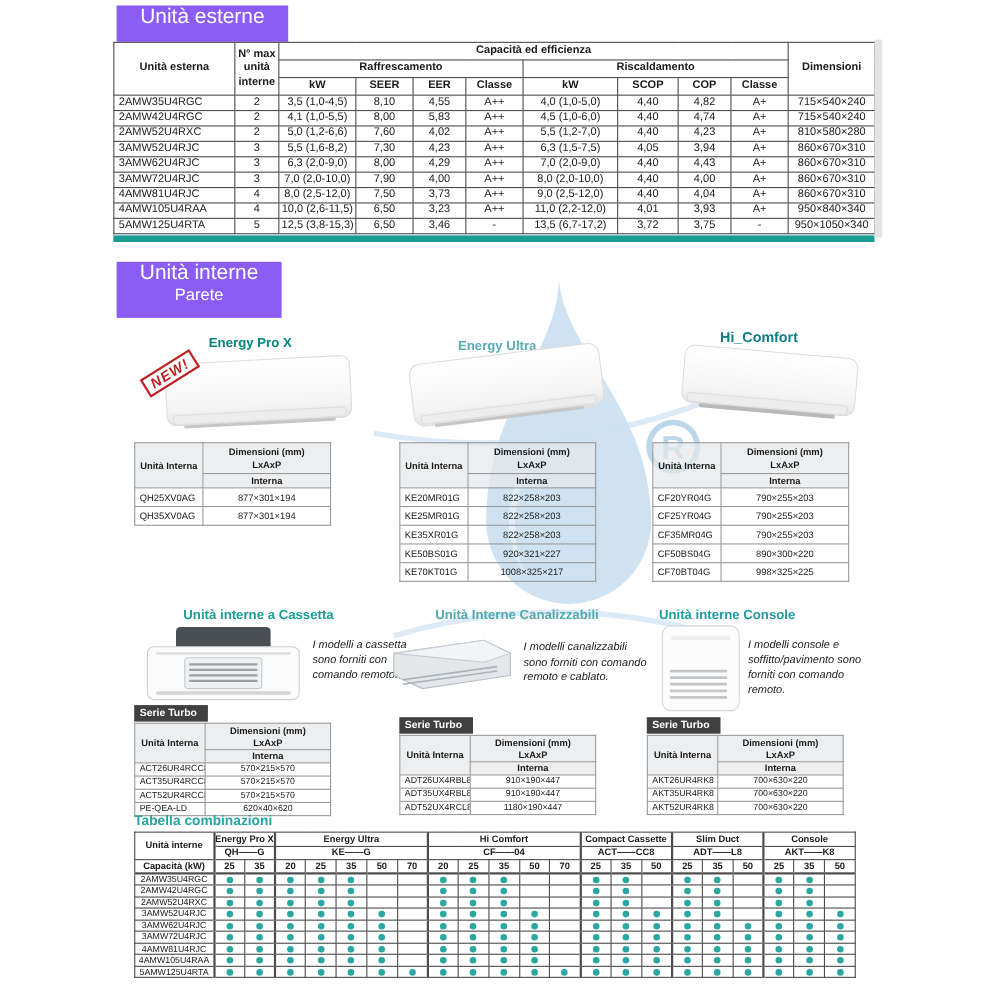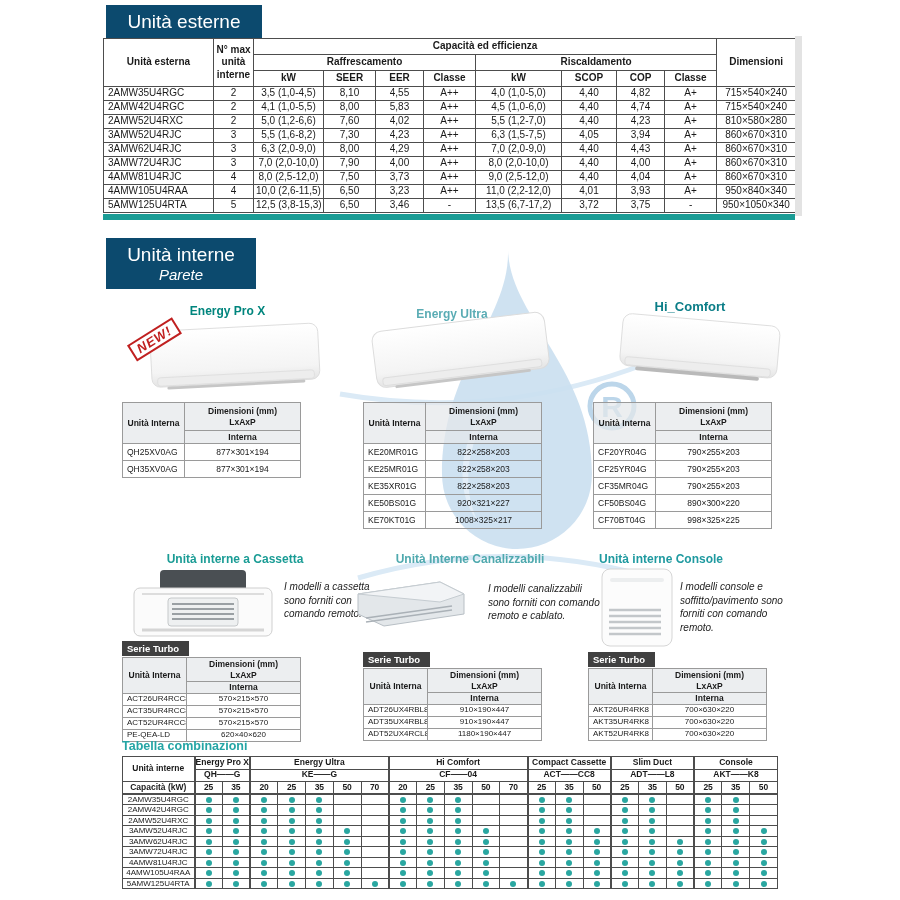--- a/index.html
+++ b/index.html
@@ -2,25 +2,25 @@
 <html><head>
 <meta charset="utf-8">
 <style>
   *{box-sizing:border-box;margin:0;padding:0}
   html,body{background:#fff}
   #page{position:relative;width:900px;height:900px;background:#fff;overflow:hidden;
         font-family:"Liberation Sans",sans-serif;color:#1a1a1a}
   .abs{position:absolute}
 
   
-  .teal-block{background:#0c4a6e;color:#fff;display:flex;flex-direction:column;
-              align-items:center;justify-content:center;text-align:center}
+  .teal-block{background:#8b5cf6;color:#fff;display:flex;flex-direction:column;
+              align-items:center;text-align:center}
   #outdoor-block{left:106px;top:5px;width:156px;height:34px;font-size:19px}
   #indoor-block{left:106px;top:238px;width:150px;height:51px;font-size:19px;line-height:1.15}
-  #indoor-block .sub{font-size:15px;font-style:italic}
+  #indoor-block .sub{font-size:15px;}
   #teal-strip{left:103px;top:214px;width:692px;height:6px;background:#1a9c95}
   #page-edge{left:795px;top:36px;width:7px;height:180px;background:#e3e3e3}
 
   
   .outdoor{border-collapse:collapse;table-layout:fixed;width:692px;background:#fff}
   .outdoor th,.outdoor td{border:1px solid #4d4d4d;font-size:10px;text-align:center;
       padding:0 2px;line-height:1.25;overflow:hidden;white-space:nowrap}
   .outdoor th{font-weight:bold;height:16px}
   .outdoor td{height:14px}
   .outdoor td.mleft{text-align:left;padding-left:4px}
@@ -430,21 +430,21 @@
 
   <div class="abs prod-title" style="left:358px;top:552px;width:224px;color:#4fa9ae">Unità Interne Canalizzabili</div>
   <svg class="abs" style="left:352px;top:576px;width:118px;height:54px" viewBox="0 0 118 54">
     <polygon points="6,18 88,6 112,18 112,38 32,50 6,38" fill="#e3e7ea" stroke="#b8bfc5"></polygon>
     <polygon points="6,18 88,6 112,18 88,26" fill="#f2f4f6" stroke="#c5ccd1"></polygon>
     <g stroke="#aab1b7" stroke-width="1.5">
       <line x1="14" y1="42" x2="100" y2="30"></line>
         <line x1="14" y1="46" x2="100" y2="34"></line>
     </g>
   </svg>
-  <div class="abs desc" style="left:488px;top:582px;width:118px">I modelli canalizzabili sono forniti con comando remoto e cablato.</div>
+  <div class="abs desc" style="left:476px;top:582px;width:118px">I modelli canalizzabili sono forniti con comando remoto e cablato.</div>
   <div class="abs serie-label" style="left:363px;top:652px">Serie Turbo</div>
   <table class="abs dimtable serie" style="left:363px;top:668px">
     <colgroup>
         <col style="width:64px">
         <col style="width:114px">
       </colgroup>
     <thead>
       <tr>
           <th rowspan="2">Unità Interna</th>
           <th class="main">Dimensioni (mm)

